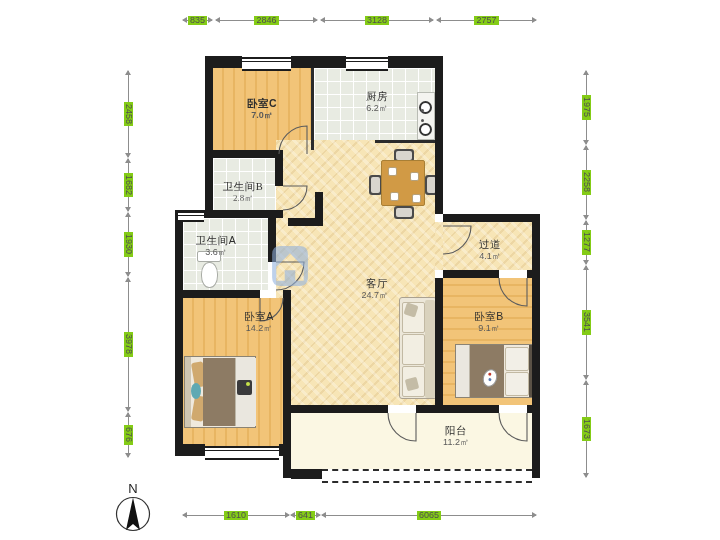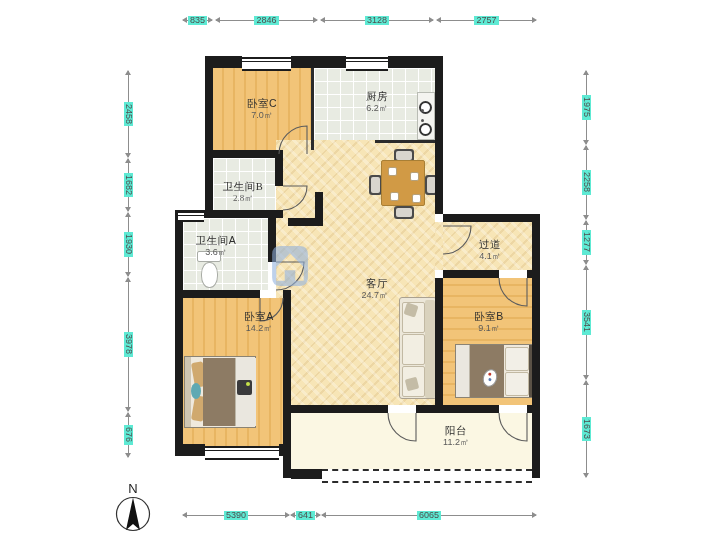--- a/index.html
+++ b/index.html
@@ -27,21 +27,21 @@
   .win-h::after{content:'';display:block;height:0;border-top:1px solid #1c1c1c;margin-top:2px;}
   .dash-edge{position:absolute;background:#fff;border-top:2px dashed #2b2b2b;border-bottom:2px dashed #2b2b2b;}
 
   
   .room-label{position:absolute;width:64px;text-align:center;line-height:1.25;color:#2e2e2e;}
   .room-label .nm{font-size:10.5px;letter-spacing:.5px;}
   .room-label .ar{font-size:9px;color:#5a5a5a;}
 
   
   .dim{position:absolute;color:#4f4f4f;font-size:9px;}
-  .dim span{position:relative;background:#5eead4;padding:0 2px;line-height:1;}
+  .dim span{position:relative;background:#84cc16;padding:0 2px;line-height:1;}
   .dim-h{height:12px;display:flex;align-items:center;justify-content:center;}
   .dim-h::before{content:'';position:absolute;left:1px;right:1px;top:5.5px;height:1px;background:#8d8d8d;}
   .dim-h .a-l{position:absolute;left:0;top:50%;margin-top:-3px;width:0;height:0;
               border:3px solid transparent;border-left:0;border-right:5px solid #8d8d8d;}
   .dim-h .a-r{position:absolute;right:0;top:50%;margin-top:-3px;width:0;height:0;
               border:3px solid transparent;border-right:0;border-left:5px solid #8d8d8d;}
   .dim-v{width:12px;display:flex;align-items:center;justify-content:center;}
   .dim-v::before{content:'';position:absolute;top:1px;bottom:1px;left:5.5px;width:1px;background:#8d8d8d;}
   .dim-v span{writing-mode:vertical-rl;padding:2px 0;}
   .dim-v .a-u{position:absolute;top:0;left:50%;margin-left:-3px;width:0;height:0;
@@ -184,21 +184,21 @@
       <path d="M527 278 L527 306 A28 28 0 0 1 499 278"></path>
       <path d="M416 413 L416 441 A28 28 0 0 1 388 413"></path>
       <path d="M527 413 L527 441 A28 28 0 0 1 499 413"></path>
     </g>
     <g>
       <circle cx="133" cy="514" r="16.5" stroke="#333" stroke-width="1.2" fill="none"></circle>
       <polygon points="133,497.5 126,530 133,524 140,530" fill="#111"></polygon>
     </g>
   </svg>
 
-  <div class="room-label" style="left:230px;top:97px;">
+  <div class="room-label" style="left:230px;top:97px;font-weight:bold;">
     <div class="nm">卧室C</div>
       <div class="ar">7.0㎡</div>
   </div>
   <div class="room-label" style="left:345px;top:90px;">
     <div class="nm">厨房</div>
       <div class="ar">6.2㎡</div>
   </div>
   <div class="room-label" style="left:211px;top:180px;font-family:Liberation Serif, serif;">
     <div class="nm">卫生间B</div>
       <div class="ar">2.8㎡</div>
@@ -250,21 +250,21 @@
     </div>
   <div class="dim dim-h" style="left:436px;top:14px;width:101px;">
       <i class="a-l"></i>
       <i class="a-r"></i>
       <span>2757</span>
     </div>
 
   <div class="dim dim-h" style="left:182px;top:509px;width:108px;">
       <i class="a-l"></i>
       <i class="a-r"></i>
-      <span>5390</span>
+      <span>1610</span>
     </div>
   <div class="dim dim-h" style="left:290px;top:509px;width:31px;">
       <i class="a-l"></i>
       <i class="a-r"></i>
       <span>641</span>
     </div>
   <div class="dim dim-h" style="left:321px;top:509px;width:216px;">
       <i class="a-l"></i>
       <i class="a-r"></i>
       <span>6065</span>

